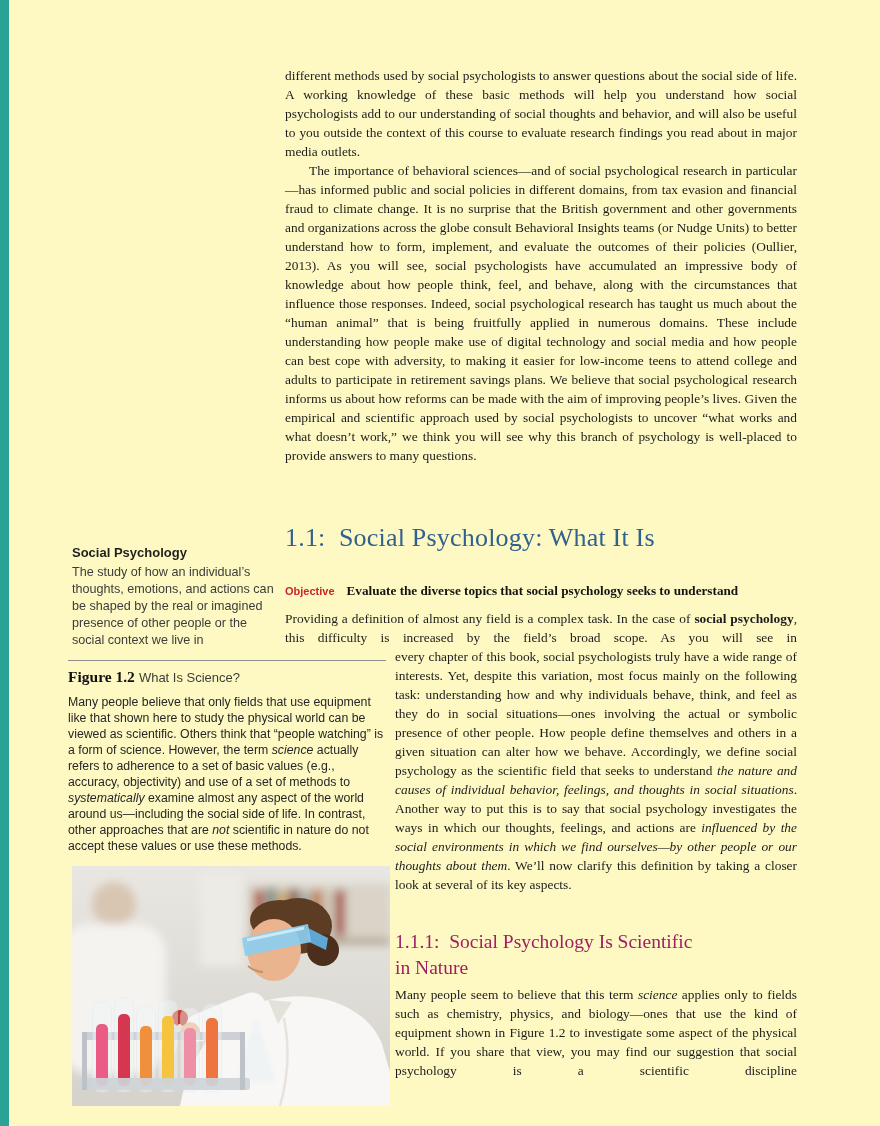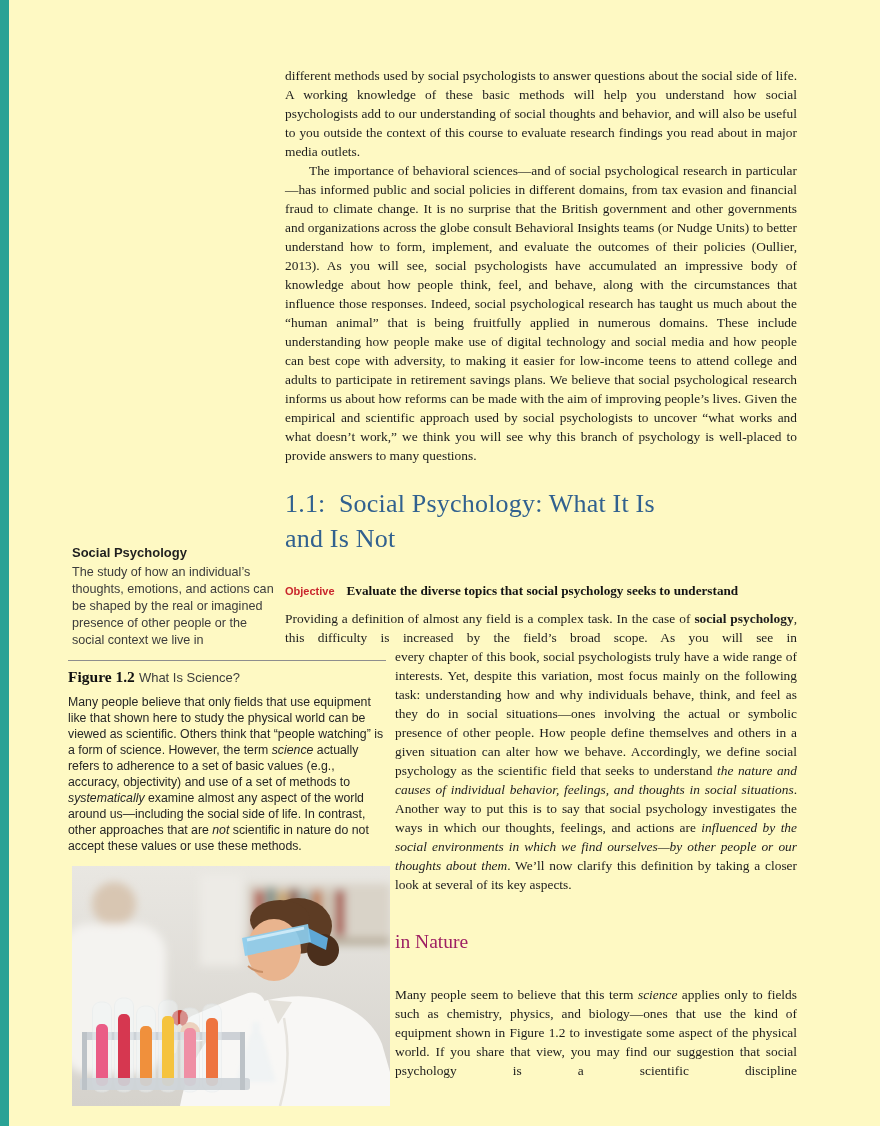--- a/index.html
+++ b/index.html
@@ -46,23 +46,22 @@
 
 <div class="page">
 
   <div class="edge-bar"></div>
 
   <section class="abs" style="left:285px; top:66px; width:512px;">
     <p class="body-text">different methods used by social psychologists to answer questions about the social side of life. A working knowledge of these basic methods will help you understand how social psychologists add to our understanding of social thoughts and behavior, and will also be useful to you outside the context of this course to evaluate research findings you read about in major media outlets.</p>
     <p class="body-text indent">The importance of behavioral sciences—and of social psychological research in particular—has informed public and social policies in different domains, from tax evasion and financial fraud to climate change. It is no surprise that the British government and other governments and organizations across the globe consult Behavioral Insights teams (or Nudge Units) to better understand how to form, implement, and evaluate the outcomes of their policies (Oullier, 2013). As you will see, social psychologists have accumulated an impressive body of knowledge about how people think, feel, and behave, along with the circumstances that influence those responses. Indeed, social psychological research has taught us much about the “human animal” that is being fruitfully applied in numerous domains. These include understanding how people make use of digital technology and social media and how people can best cope with adversity, to making it easier for low-income teens to attend college and adults to participate in retirement savings plans. We believe that social psychological research informs us about how reforms can be made with the aim of improving people’s lives. Given the empirical and scientific approach used by social psychologists to uncover “what works and what doesn’t work,” we think you will see why this branch of psychology is well-placed to provide answers to many questions.</p>
   </section>
 
-  <h1 class="abs section-heading" style="left:285px; top:486px; width:480px;">
+  <h1 class="abs section-heading" style="left:285px; top:520px; width:480px;">
     <span class="hline">1.1:&nbsp; Social Psychology: What It Is</span>
-    <span class="hline">and Is Not</span>
   </h1>
 
   <aside class="abs" style="left:72px; top:545px; width:204px;">
     <div class="margin-term">Social Psychology</div>
     <div class="margin-def">The study of how an individual’s thoughts, emotions, and actions can be shaped by the real or imagined presence of other people or the social context we live in</div>
   </aside>
 
   <div class="abs objective-row" style="left:285px; top:583px; width:512px;">
     <span class="objective-label">Objective</span><span class="objective-text">Evaluate the diverse topics that social psychology seeks to understand</span>
   </div>
@@ -151,18 +150,19 @@
         <rect x="134" y="152" width="12" height="68" rx="5" fill="#ee7440"></rect>
 
         <rect x="8" y="212" width="170" height="12" rx="3" fill="#ced4d8" opacity="0.92"></rect>
         <rect x="10" y="166" width="5" height="58" fill="#bcc2c7"></rect>
         <rect x="168" y="166" width="5" height="58" fill="#bcc2c7"></rect>
       </g>
     </svg>
   </div>
 
   <h2 class="abs subsection-heading" style="left:395px; top:929px; width:402px;">
+    <span class="hline">1.1.1:&nbsp; Social Psychology Is Scientific</span>
     <span class="hline">in Nature</span>
   </h2>
 
   <p class="abs body-text justify-all" style="left:395px; top:985px; width:402px;">Many people seem to believe that this term <i>science</i> applies only to fields such as chemistry, physics, and biology—ones that use the kind of equipment shown in Figure 1.2 to investigate some aspect of the physical world. If you share that view, you may find our suggestion that social psychology is a scientific discipline</p>
 
 </div>
 
 </body></html>

